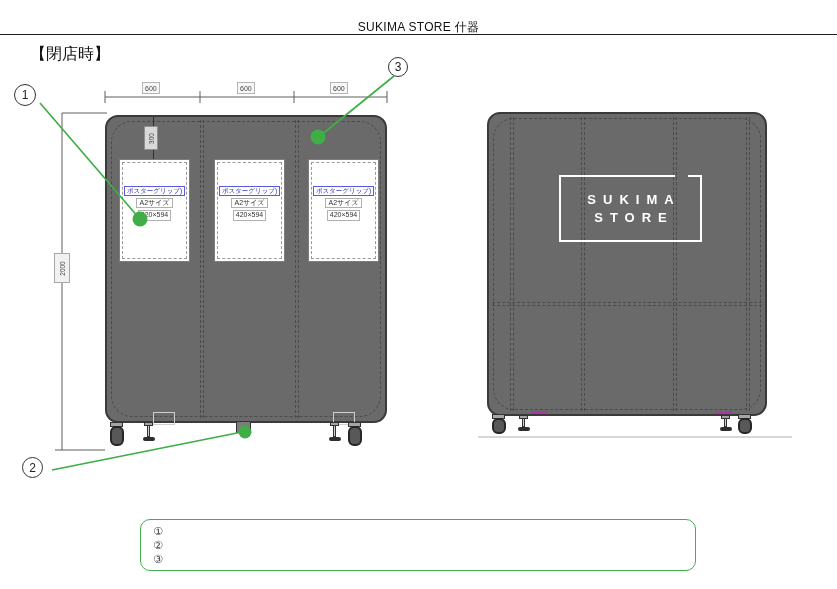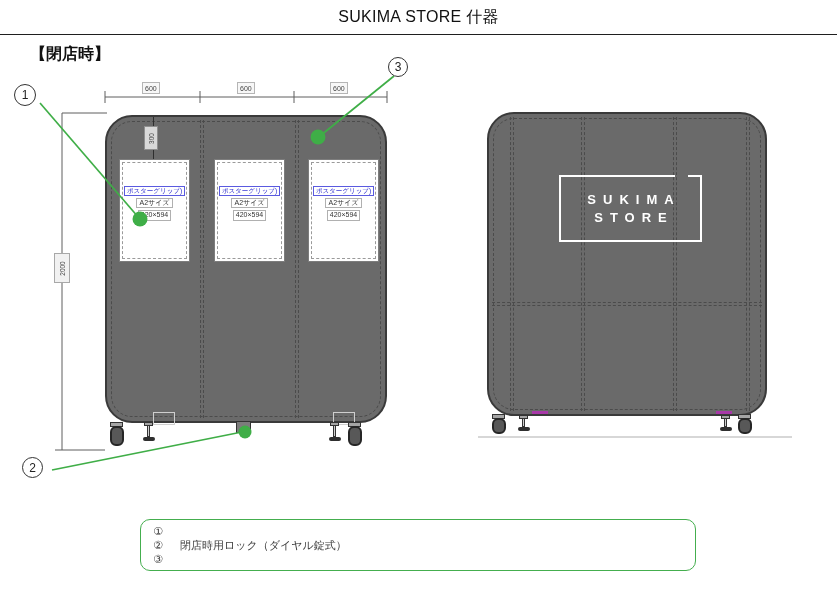--- a/index.html
+++ b/index.html
@@ -4,33 +4,33 @@
 <style>
   * { margin:0; padding:0; box-sizing:border-box; }
   html,body { background:#fff; }
   body {
     font-family:"Liberation Sans","DejaVu Sans",sans-serif;
     width:837px; height:589px; position:relative; overflow:hidden; color:#222;
   }
   .abs { position:absolute; }
 
   
-  .title { top:7px; left:0; width:100%; text-align:center; font-size:16px; letter-spacing:.3px; color:#111; }
+  .title { top:19px; left:0; width:100%; text-align:center; font-size:12px; letter-spacing:.3px; color:#111; }
   .title-rule { top:34px; left:0; width:837px; border-top:1.5px solid #1f1f1f; }
-  .section-label { top:44px; left:30px; font-size:16px; font-weight:700; color:#111; }
+  .section-label { top:44px; left:30px; font-size:16px; font-weight:400; color:#111; }
 
   
   .callout { border:1.4px solid #333; border-radius:50%; background:#fff;
     display:flex; align-items:center; justify-content:center; font-size:12px; color:#222; z-index:6; }
   .c1 { left:14px; top:84px; width:22px; height:22px; }
   .c2 { left:22px; top:457px; width:21px; height:21px; }
   .c3 { left:388px; top:57px; width:20px; height:20px; }
 
   
-  .unit { background:#6a6a6a; border:2px solid #3a3a3a; border-radius:27px; z-index:1; }
+  .unit { background:#6a6a6a; border:2px solid #3a3a3a; border-radius:13px; z-index:1; }
   .unit-front { left:105px; top:115px; width:282px; height:308px; }
   .unit-back  { left:487px; top:112px; width:280px; height:304px; }
   .stitch { position:absolute; inset:4px; border:1px dashed #4b4b4b; border-radius:21px; }
   .vseam { position:absolute; top:3px; bottom:3px; width:4px;
     border-left:1px dashed #4b4b4b; border-right:1px dashed #4b4b4b; }
   .hseam { position:absolute; left:3px; right:3px; height:4px;
     border-top:1px dashed #4b4b4b; border-bottom:1px dashed #4b4b4b; }
   .offset-line { position:absolute; left:46px; top:0; width:1px; height:44px; background:#2e2e2e; }
 
   
@@ -220,18 +220,17 @@
 <div class="abs vlabel on-gray" style="left:144px; top:126px; width:14px; height:24px;">
   <span>300</span>
 </div>
 
 <div class="abs legend">
   <div class="row">
     <span class="num">①</span>
   </div>
   <div class="row">
     <span class="num">②</span>
-    <span>閉店時用ロック（ダイヤル錠式）</span>
   </div>
   <div class="row">
     <span class="num">③</span>
   </div>
 </div>
 
 </body></html>

